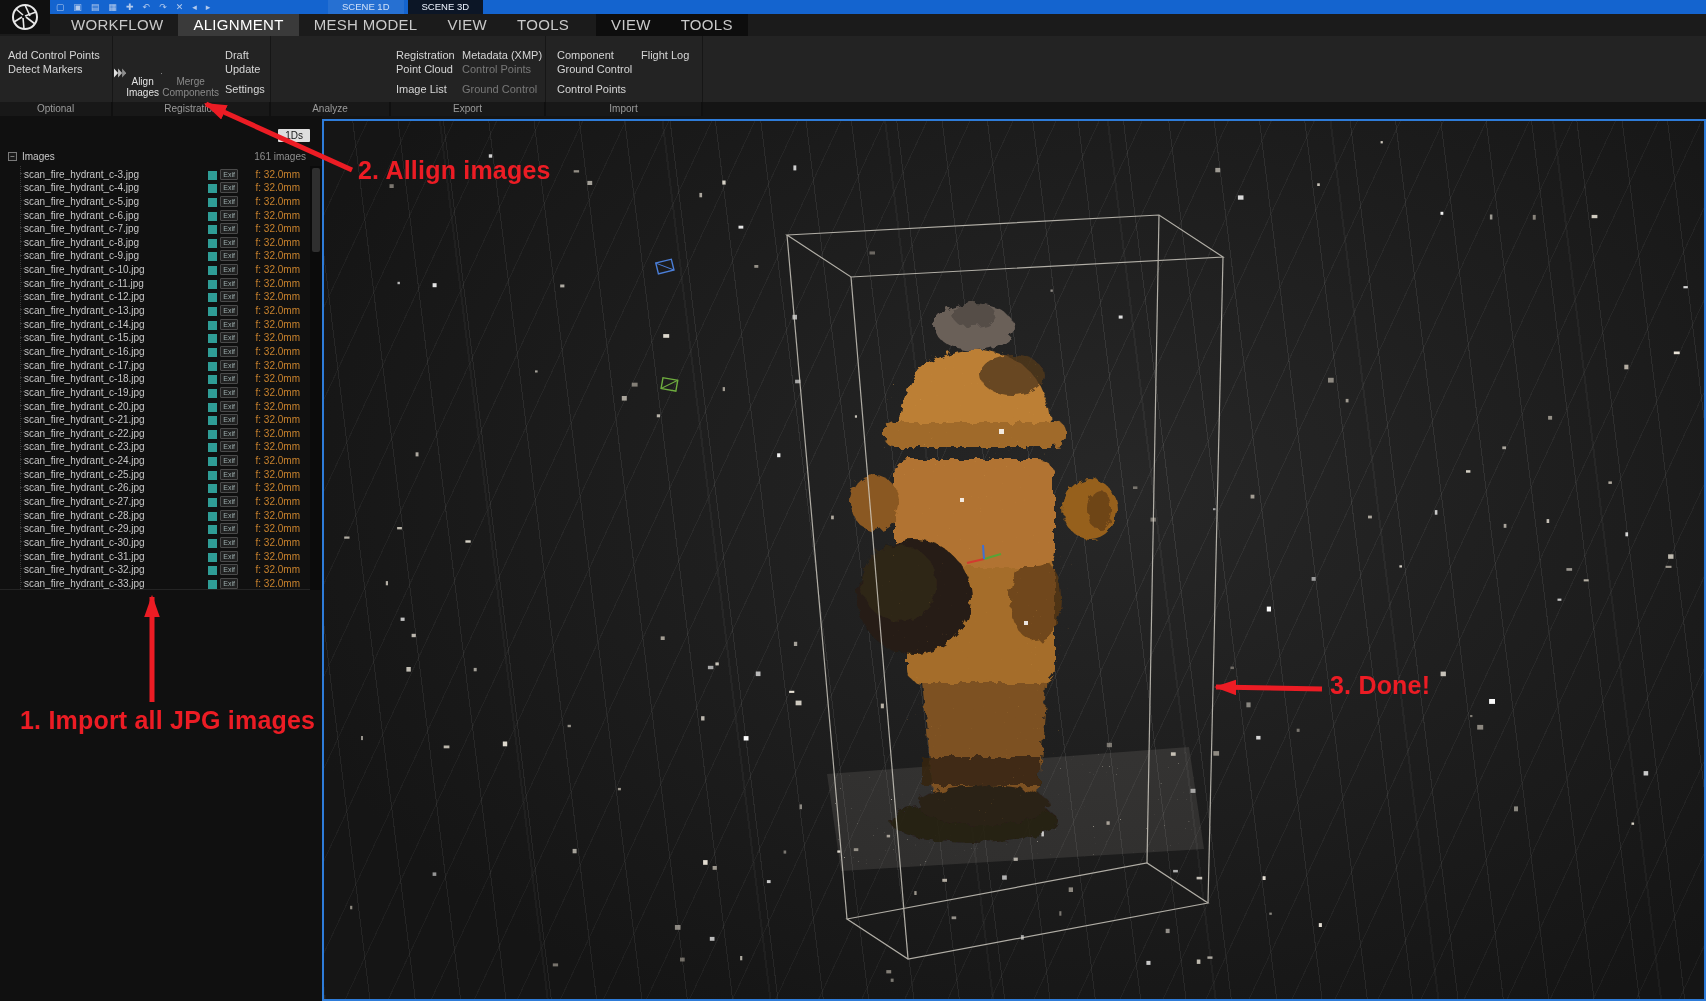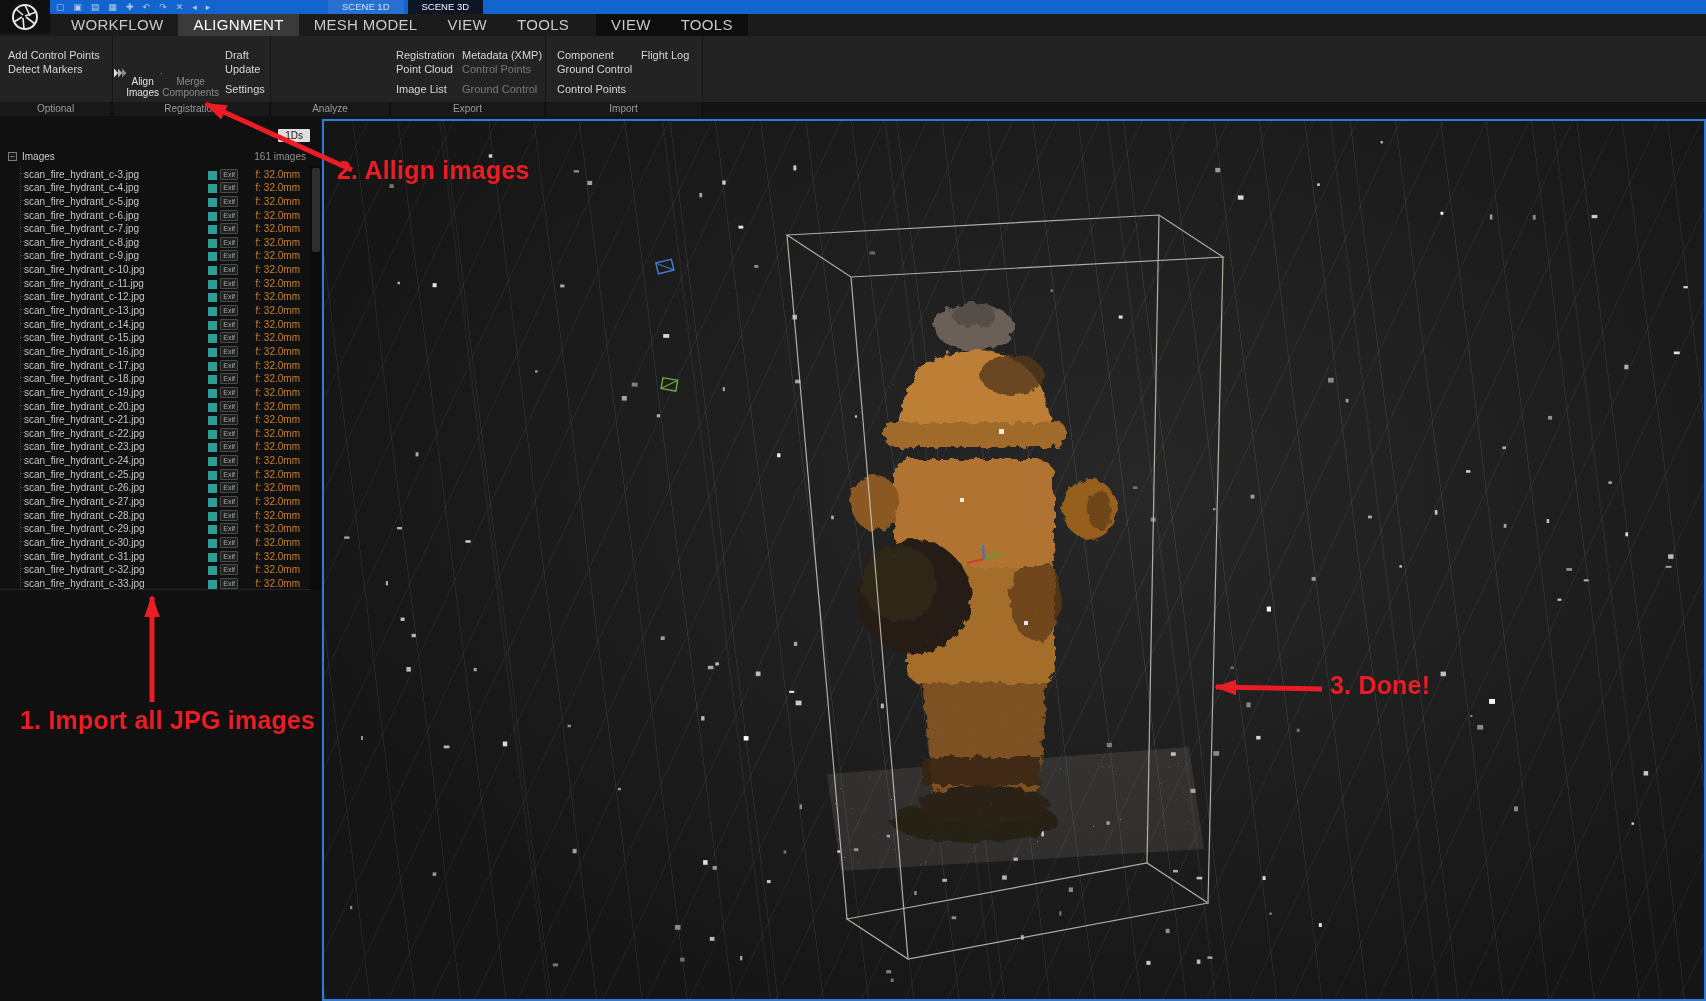--- a/index.html
+++ b/index.html
@@ -77,21 +77,21 @@
       radial-gradient(ellipse 900px 600px at 58% 42%, rgba(120,120,120,.10), rgba(0,0,0,.30)),
       repeating-linear-gradient(83deg, rgba(155,155,155,.17) 0 1px, transparent 1px 45px),
       repeating-linear-gradient(115deg, rgba(155,155,155,.11) 0 1px, transparent 1px 39px),
       repeating-linear-gradient(83deg, rgba(170,170,170,.08) 0 2px, transparent 2px 221px);}
   svg.scene{position:absolute;inset:0;width:100%;height:100%}
 
   
   .annot-text{position:absolute;font-size:25px;font-weight:bold;color:var(--annot);
     z-index:61;letter-spacing:.2px;white-space:nowrap}
   #an1{left:20px;top:706px}
-  #an2{left:337px;top:156px}
+  #an2{left:358px;top:156px}
   #an3{left:1330px;top:671px}
   svg.arrows{position:absolute;left:0;top:0;width:1706px;height:1001px;z-index:60;pointer-events:none}
   svg.arrows line{stroke:var(--annot);stroke-width:5}
 </style>
 </head>
 <body>
 
 <div class="titlebar">
   <div class="qat">
       <span>▢</span>

